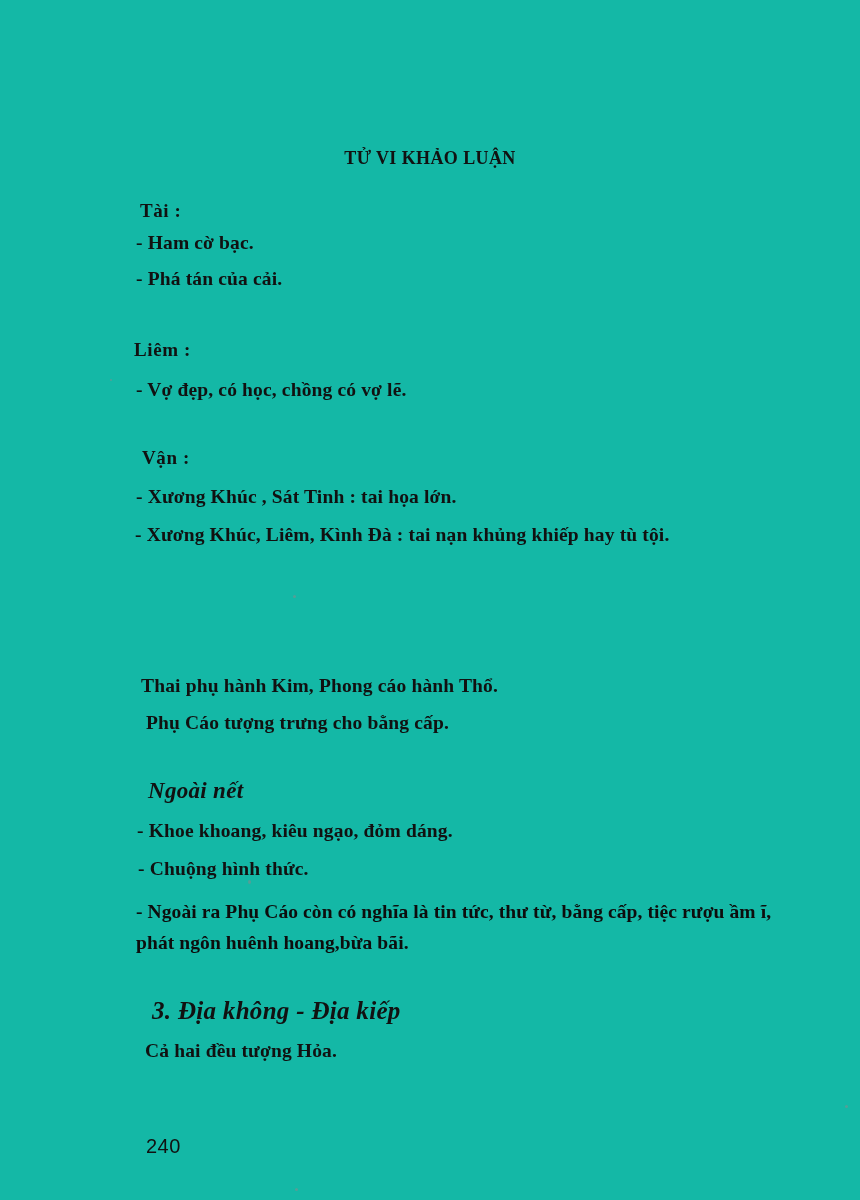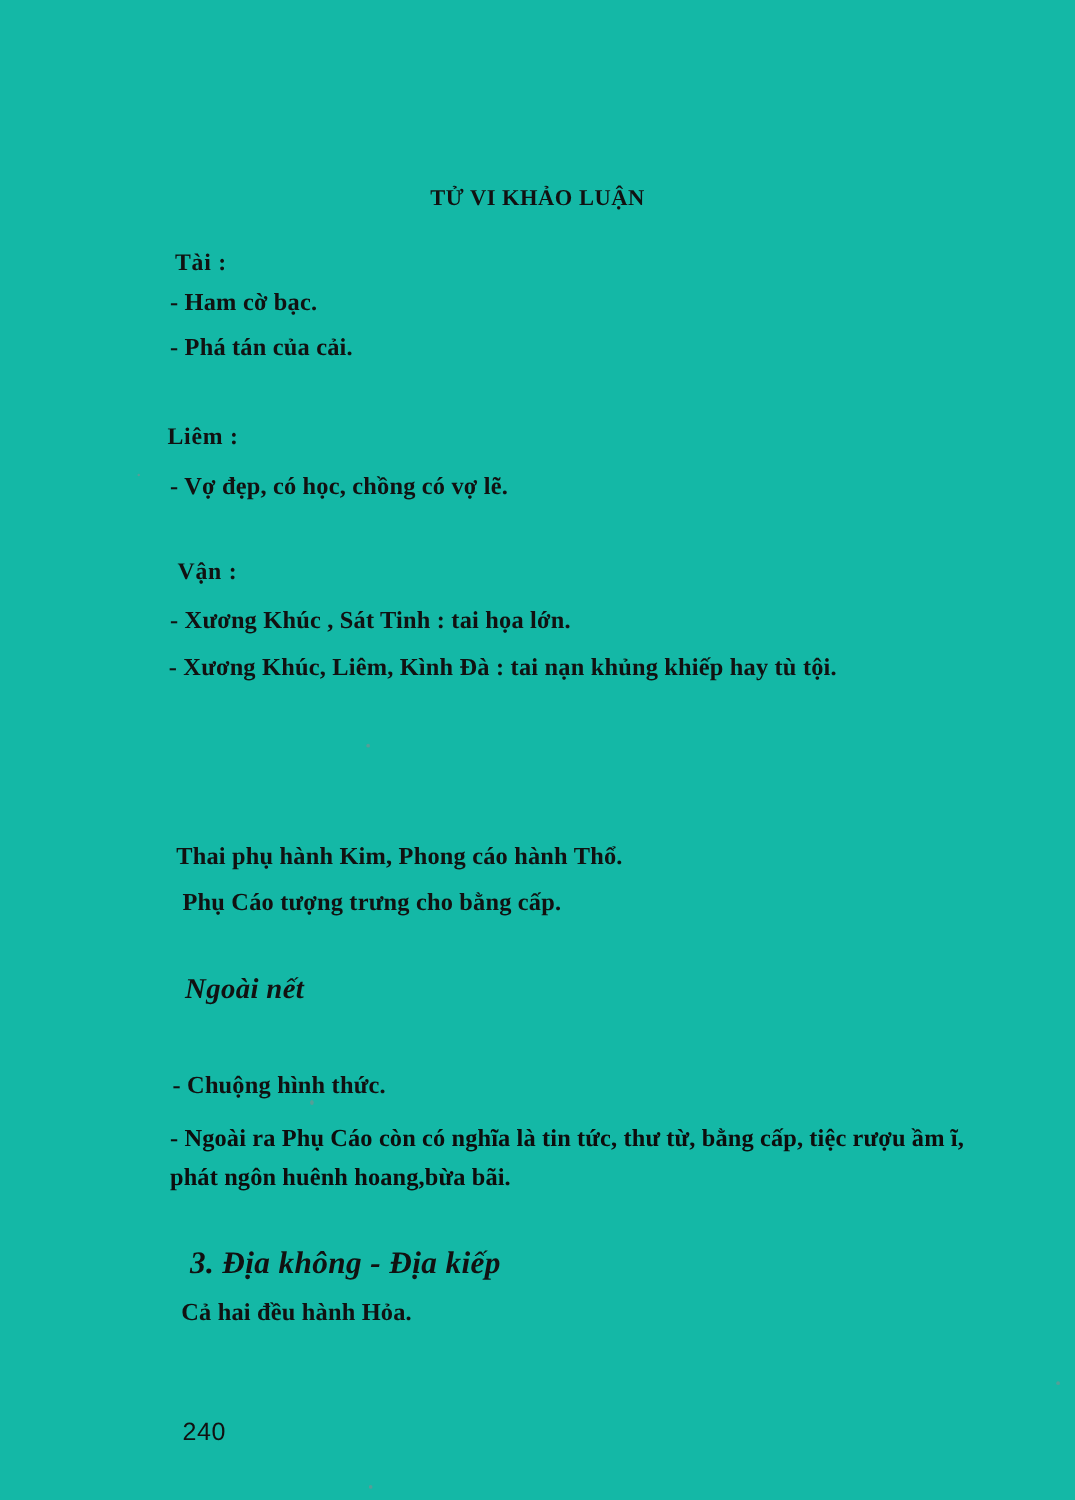--- a/index.html
+++ b/index.html
@@ -106,26 +106,27 @@
   <div class="line body-line" style="left:136px; top:379px;">- Vợ đẹp, có học, chồng có vợ lẽ.</div>
 
   <div class="line sub-head" style="left:142px; top:447px;">Vận :</div>
   <div class="line body-line" style="left:136px; top:486px;">- Xương Khúc , Sát Tinh : tai họa lớn.</div>
   <div class="line body-line" style="left:135px; top:524px;">- Xương Khúc, Liêm, Kình Đà : tai nạn khủng khiếp hay tù tội.</div>
 
   <div class="line body-line" style="left:141px; top:675px;">Thai phụ hành Kim, Phong cáo hành Thổ.</div>
   <div class="line body-line" style="left:146px; top:712px;">Phụ Cáo tượng trưng cho bằng cấp.</div>
 
   <div class="line minor-head" style="left:148px; top:778px;">Ngoài nết</div>
+  <div class="line body-line" style="left:137px; top:820px;">- Khoe khoang, kiêu ngạo, đỏm dáng.</div>
   <div class="line body-line" style="left:138px; top:858px;">- Chuộng hình thức.</div>
 
   <div class="wrap-line" style="left:136px; top:896px; width:640px;">- Ngoài ra Phụ Cáo còn có nghĩa là tin tức, thư từ, bằng cấp, tiệc rượu ầm ĩ, phát ngôn huênh hoang,bừa bãi.</div>
 
   <div class="line section-head" style="left:152px; top:997px;">3. Địa không - Địa kiếp</div>
-  <div class="line body-line" style="left:145px; top:1040px;">Cả hai đều hành Hỏa.</div>
+  <div class="line body-line" style="left:145px; top:1040px;">Cả hai đều tượng Hỏa.</div>
 
   <div class="folio" style="left:146px; top:1135px;">240</div>
 
   <span class="speck" style="left:110px; top:379px; width:2px; height:2px;"></span>
   <span class="speck" style="left:293px; top:595px; width:3px; height:3px;"></span>
   <span class="speck" style="left:248px; top:880px; width:3px; height:4px;"></span>
   <span class="speck" style="left:295px; top:1188px; width:3px; height:3px;"></span>
   <span class="speck" style="left:845px; top:1105px; width:3px; height:3px;"></span>
 
 </div>

